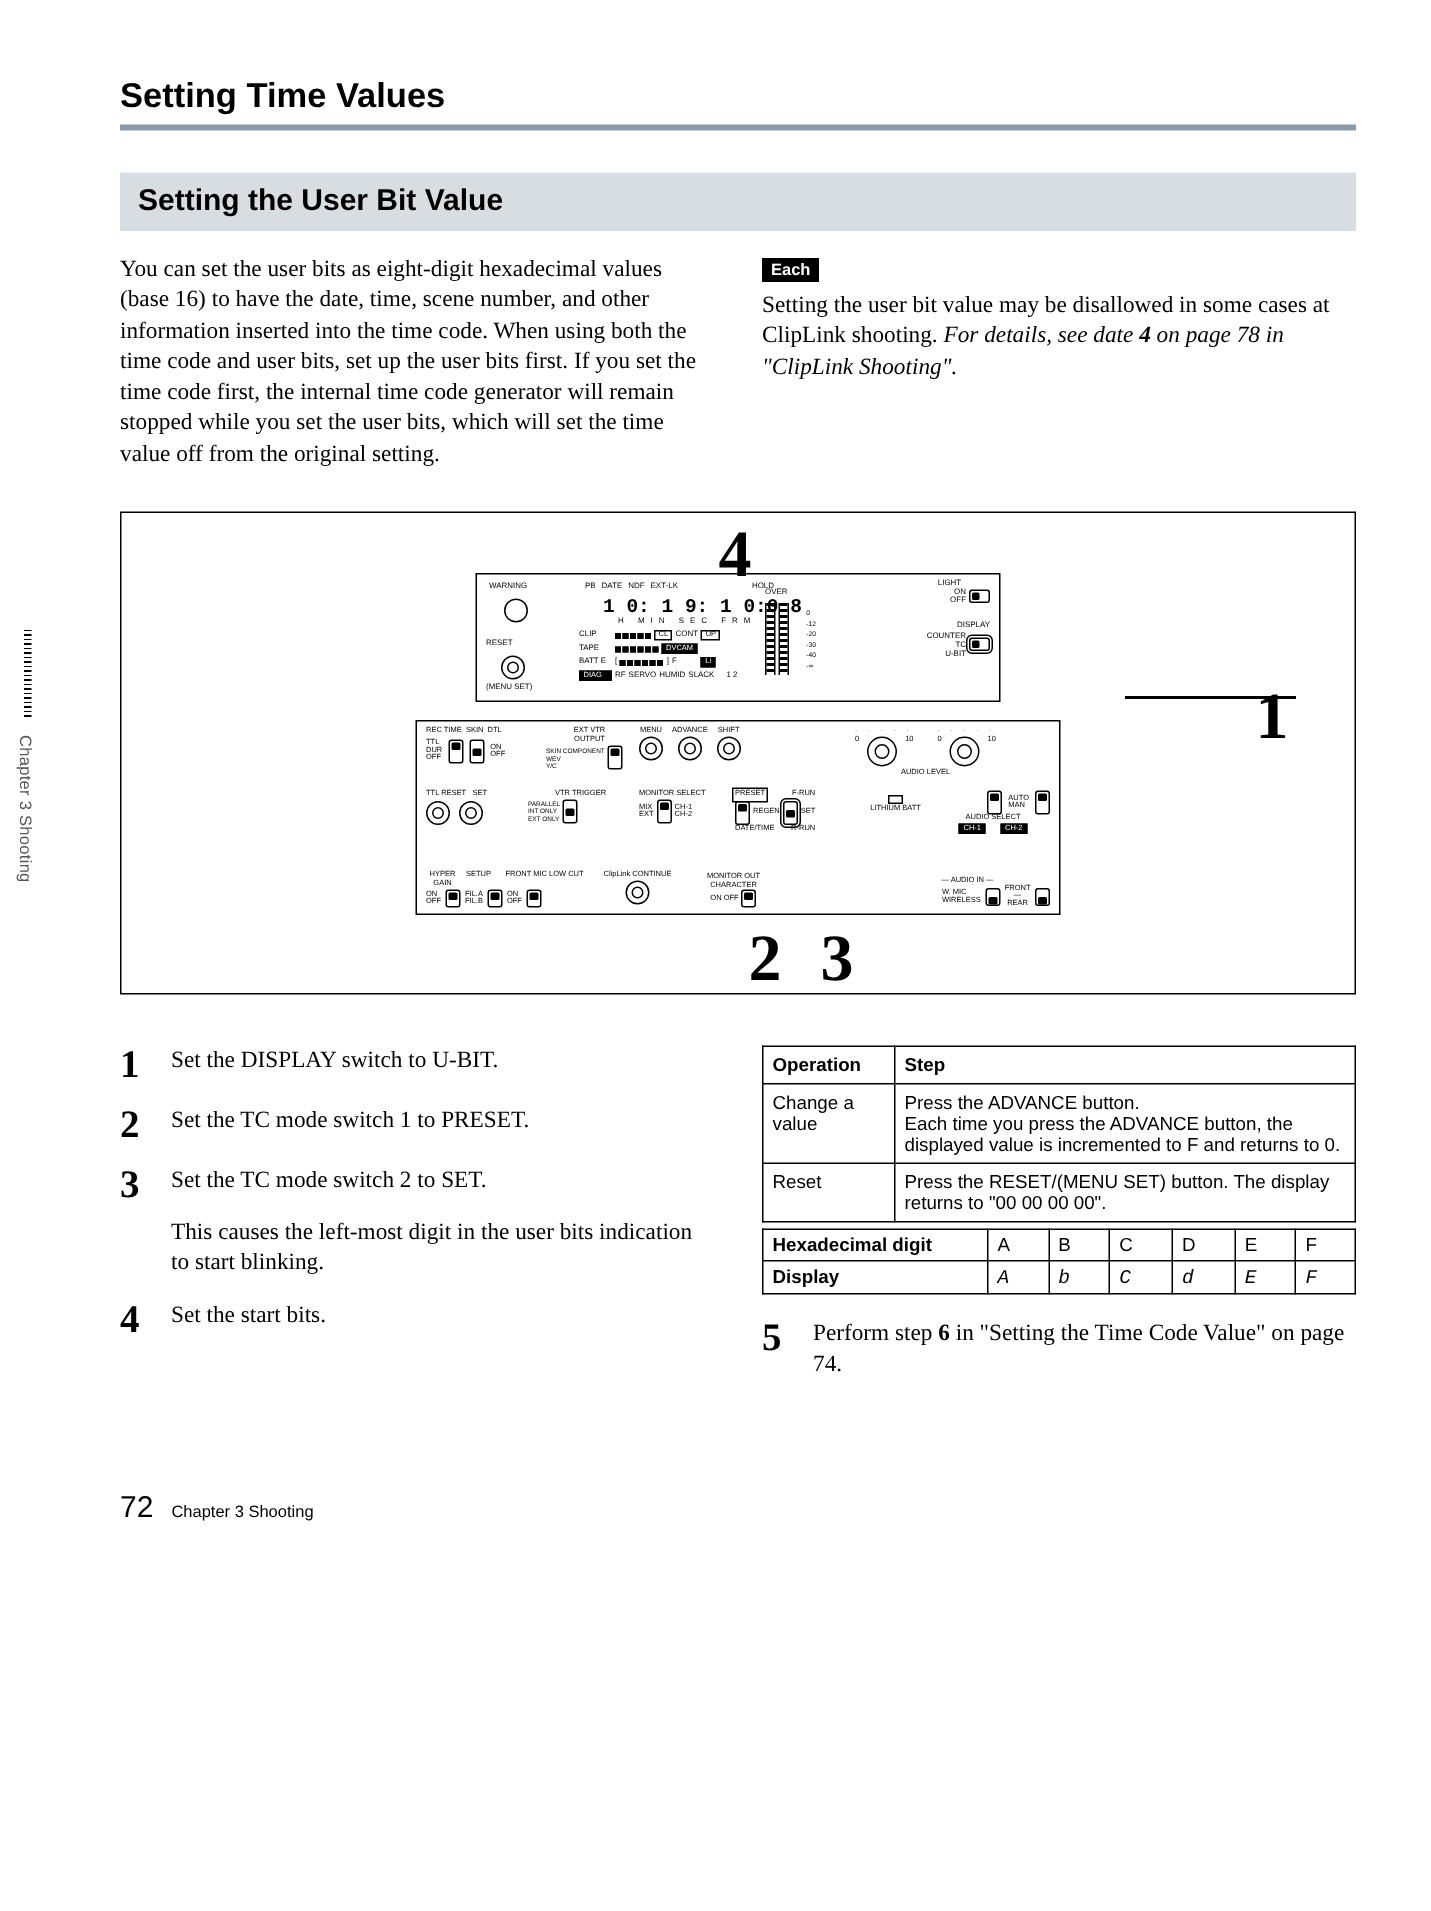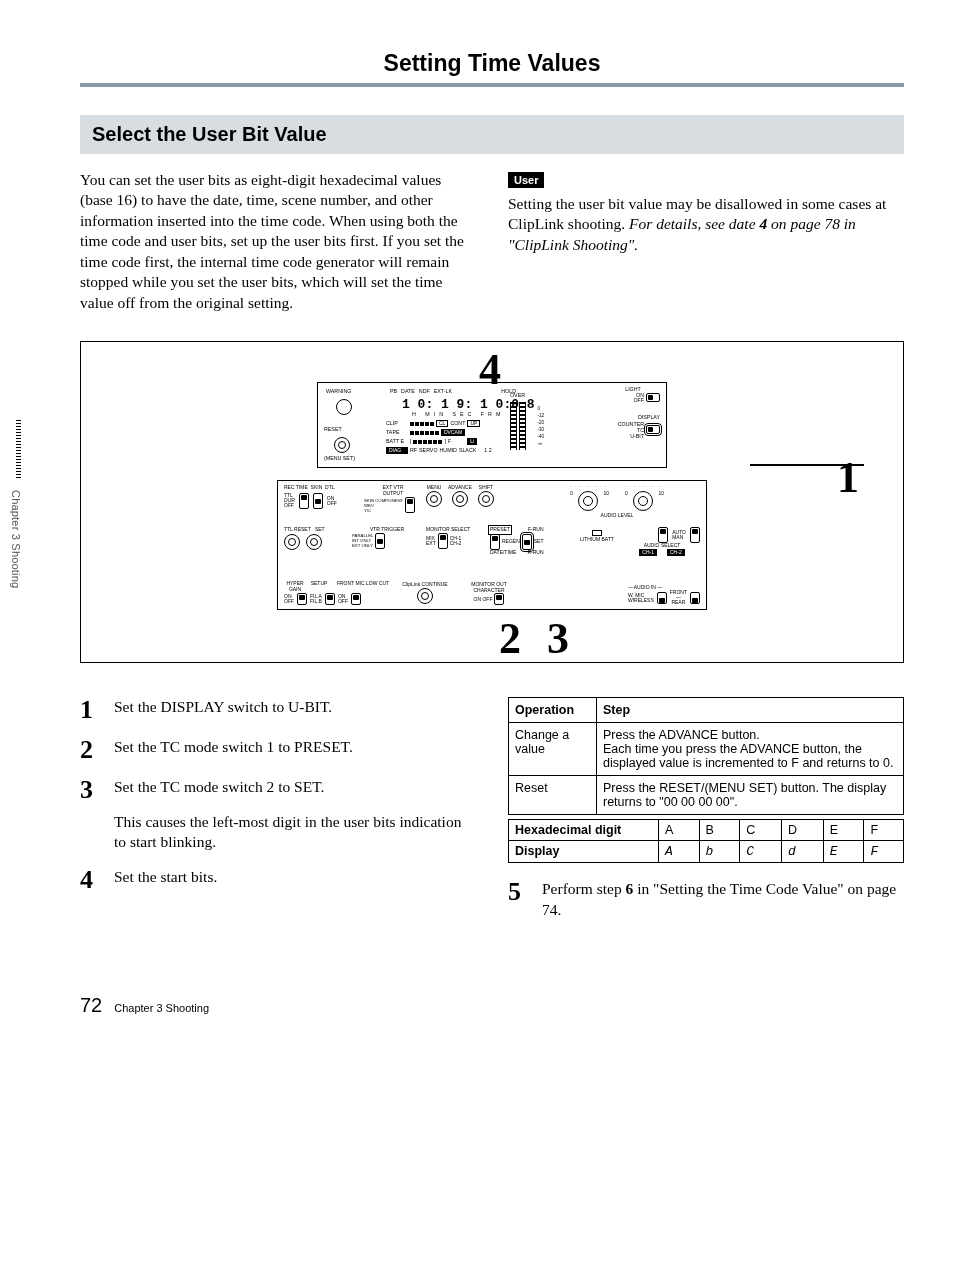--- a/index.html
+++ b/index.html
@@ -1,21 +1,21 @@
 <!DOCTYPE html>
 <html><head>
 <meta charset="utf-8">
 <style>
   * { margin:0; padding:0; box-sizing:border-box; }
   body { font-family: "Times New Roman", serif; background:#fff; color:#000; width:954px; margin:0 auto; }
   .page { padding: 50px 50px 30px 80px; position:relative; }
   .side-tab { position:absolute; left:22px; top:490px; transform:rotate(90deg); transform-origin:left top; font-family: Arial, sans-serif; font-size:11px; color:#555; white-space:nowrap; letter-spacing:.2px; }
   .side-bars { position:absolute; left:16px; top:420px; width:5px; height:60px; background:repeating-linear-gradient(to bottom,#000 0 1px,transparent 1px 3px); }
 
-  h1.running { font-family: Arial, sans-serif; font-size:23px; font-weight:bold; margin-bottom:6px;text-align:center; }
+  h1.running { font-family: Arial, sans-serif; font-size:23px; font-weight:bold; margin-bottom:6px; }
   .hr-thick { height:4px; background:#8a9aa6; margin-bottom:28px; }
 
   .section-bar { background:#d7dde1; padding:8px 12px; margin:0 0 16px; }
   .section-bar h2 { font-family: Arial, sans-serif; font-size:20px; font-weight:bold; }
 
   .cols { display:flex; gap:32px; }
   .col { flex:1; }
 
   p.body { font-size:15.5px; line-height:1.32; margin-bottom:0; }
   .note-chip { display:inline-block; background:#000; color:#fff; font-family: Arial, sans-serif; font-size:11px; font-weight:bold; padding:2px 6px; margin-bottom:6px; }
@@ -99,29 +99,29 @@
 <body>
 
 <div class="page">
   <div class="side-bars"></div>
   <div class="side-tab">Chapter 3  Shooting</div>
 
   <h1 class="running">Setting Time Values</h1>
   <div class="hr-thick"></div>
 
   <div class="section-bar">
-    <h2>Select the User Bit Value</h2>
+    <h2>Setting the User Bit Value</h2>
   </div>
 
   <div class="cols">
     <div class="col">
       <p class="body">You can set the user bits as eight-digit hexadecimal values (base 16) to have the date, time, scene number, and other information inserted into the time code. When using both the time code and user bits, set up the user bits first. If you set the time code first, the internal time code generator will remain stopped while you set the user bits, which will set the time value off from the original setting.</p>
     </div>
     <div class="col">
-      <span class="note-chip">User</span>
+      <span class="note-chip">Each</span>
       <p class="body">
         <span>Setting the user bit value may be disallowed in some cases at ClipLink shooting.  </span><span class="italic"><span>For details, see date </span><span class="bold">4</span><span> on page 78 in "ClipLink Shooting".</span></span>
       </p>
     </div>
   </div>
 
   <div class="figure-box">
     <div class="big-callout callout-4">4</div>
     <div class="big-callout callout-1">1</div>
     <div class="big-callout callout-2">2</div>

